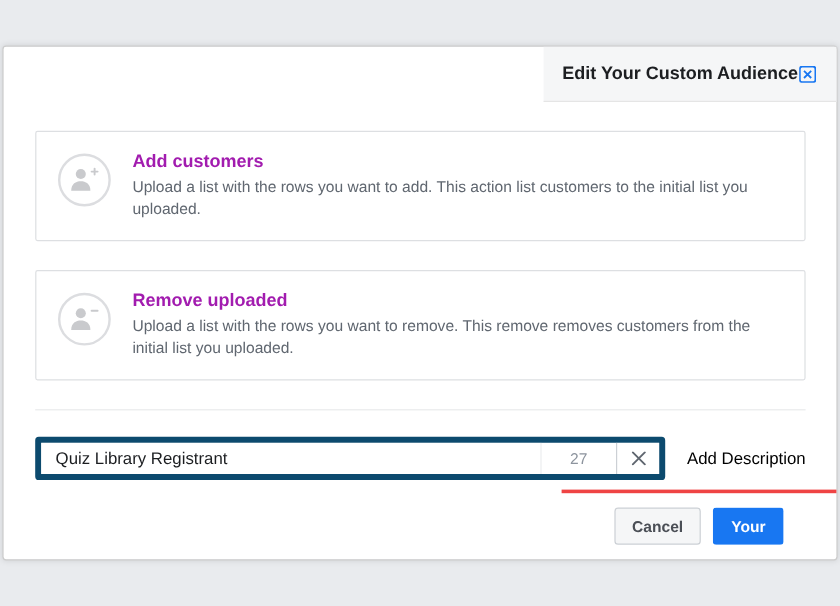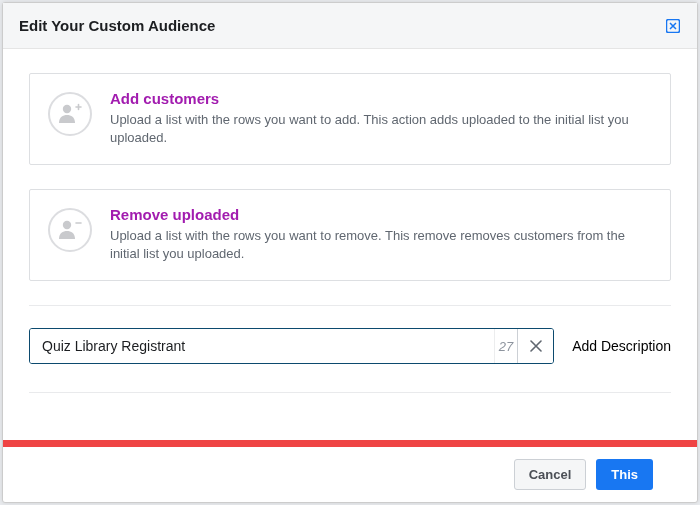--- a/index.html
+++ b/index.html
@@ -8,27 +8,28 @@
       background: #e9ebee;
       width: 700px;
       height: 505px;
       overflow: hidden;
       display: flex;
       align-items: center;
       justify-content: center;
     }
     .dialog {
       width: 696px;
-      height: 501px;
+      height: 429px;
       background: #fff;
       border: 1px solid #ccc;
       border-radius: 3px;
       box-shadow: 0 0 5px rgba(0,0,0,0.1);
       display: flex;
       flex-direction: column;
+      align-items: flex-end;
     }
     .dialog-header {
       background: #f5f6f7;
       border-bottom: 1px solid #e5e5e5;
       padding: 14px 16px;
       display: flex;
       align-items: center;
       justify-content: space-between;
     }
     .dialog-header h2 {
@@ -87,62 +88,61 @@
       margin: 10px 0 22px 0;
     }
     .name-row {
       display: flex;
       align-items: center;
       gap: 18px;
     }
     .input-group {
       display: flex;
       align-items: stretch;
-      border: 1px solid #0c4a6e;
+      border: 5px solid #0c4a6e;
       border-radius: 3px;
       height: 36px;
       flex: 1;
       overflow: hidden;
     }
     .name-input {
       flex: 1;
       border: none;
       outline: none;
       padding: 0 12px;
       font-size: 14px;
       color: #1c1e21;
     }
     .char-count {
       display: flex;
       align-items: center;
-      padding: 0 4px;
+      padding: 0 24px;
       color: #8d949e;
       font-size: 13px;
       border-left: 1px solid #ecedee;
-      font-style: italic;
     }
     .clear-btn {
       width: 36px;
       border-left: 1px solid #ccd0d5;
       display: flex;
       align-items: center;
       justify-content: center;
       color: #606770;
       cursor: pointer;
       font-size: 16px;
       background: #fff;
     }
     .add-desc {
       color: #000000;
       font-size: 14px;
       cursor: pointer;
       white-space: nowrap;
     }
     .dialog-footer {
-      border-top: 7px solid #ef4444;
+      border-top: 3px solid #ef4444;
       padding: 12px 44px;
       display: flex;
       justify-content: flex-end;
       gap: 10px;
     }
     .btn {
       font-size: 13px;
       font-weight: bold;
       border-radius: 3px;
       padding: 7px 14px;
@@ -179,21 +179,21 @@
     <div class="option-card">
       <div class="icon-circle">
         <svg width="26" height="26" viewBox="0 0 26 26">
           <circle cx="10" cy="8" r="4.2" fill="currentColor"></circle>
           <path d="M2 22 C2 16 6 14 10 14 C14 14 18 16 18 22 Z" fill="currentColor"></path>
           <path d="M19 6 h5 M21.5 3.5 v5" stroke="currentColor" stroke-width="1.6" stroke-linecap="round"></path>
         </svg>
       </div>
       <div class="option-text">
         <h3>Add customers</h3>
-        <p>Upload a list with the rows you want to add. This action adds uploaded to the initial list you uploaded.</p>
+        <p>Upload a list with the rows you want to add. This action list customers to the initial list you uploaded.</p>
       </div>
     </div>
 
     <div class="option-card">
       <div class="icon-circle">
         <svg width="26" height="26" viewBox="0 0 26 26">
           <circle cx="10" cy="8" r="4.2" fill="currentColor"></circle>
           <path d="M2 22 C2 16 6 14 10 14 C14 14 18 16 18 22 Z" fill="currentColor"></path>
           <path d="M19 6 h5" stroke="currentColor" stroke-width="1.6" stroke-linecap="round"></path>
         </svg>
@@ -217,15 +217,15 @@
         </div>
       </div>
       <span class="add-desc">Add Description</span>
     </div>
 
     <hr class="hr2">
   </div>
 
   <div class="dialog-footer">
     <button class="btn btn-cancel">Cancel</button>
-    <button class="btn btn-done">This</button>
+    <button class="btn btn-done">Your</button>
   </div>
 </div>
 
 </body></html>

